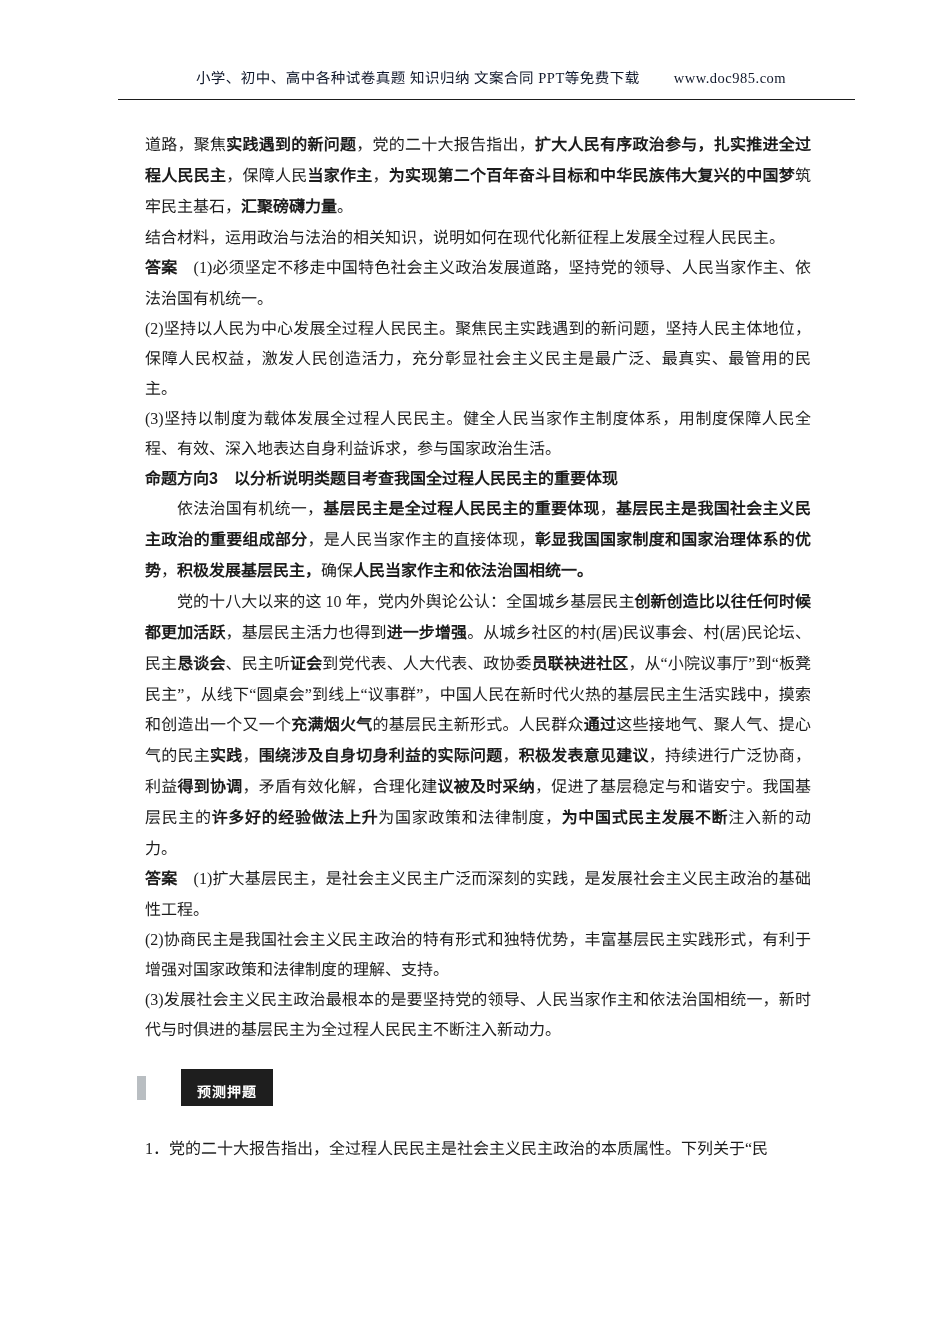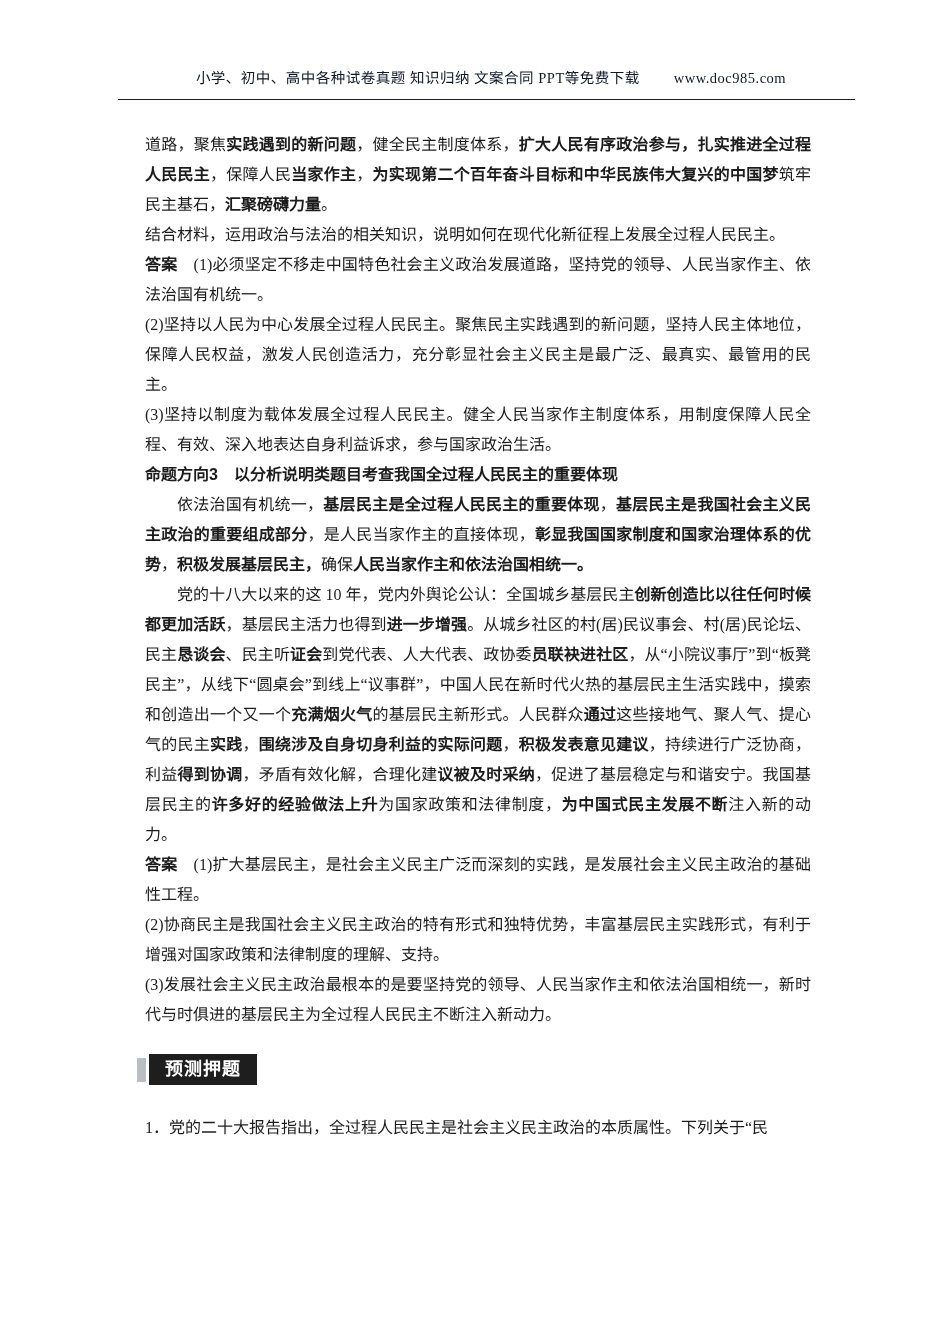--- a/index.html
+++ b/index.html
@@ -47,21 +47,21 @@
     text-align: justify;
   }
   .content p {
     margin: 0;
   }
   .indent {
     text-indent: 2em;
   }
   .b {
     font-weight: 700;
-    font-family: Liberation Sans, sans-serif;
+    font-family: Liberation Mono, monospace;
   }
   .heading {
     font-weight: 700;
     font-family: "Liberation Sans", "DejaVu Sans", sans-serif;
   }
   .banner {
     display: flex;
     align-items: center;
     margin: 24px 0 28px -8px;
   }
@@ -71,39 +71,40 @@
     height: 24px;
     background: #b9bec2;
     margin-right: 3px;
   }
   .banner-box {
     display: inline-block;
     background: #1e1e1e;
     color: #ffffff;
     font-weight: 700;
     font-family: "Liberation Sans", "DejaVu Sans", sans-serif;
-    font-size: 18px;
+    font-size: 14px;
     line-height: 1;
-    padding: 6px 16px 7px 16px;
+    padding: 16px 16px 7px 16px;
     letter-spacing: 1px;
+    margin-left: 32px;
   }
 </style>
 </head>
 <body>
 
 <div class="page">
 
   <div class="doc-header">
     <span>小学、初中、高中各种试卷真题 知识归纳 文案合同 PPT等免费下载</span><span class="header-url">www.doc985.com</span>
   </div>
 
   <div class="rule"></div>
 
   <div class="content">
-    <p><span>道路，聚焦</span><span class="b">实践遇到的新问题</span><span>，健全民主制度体系，</span><span class="b">扩大人民有序政治参与，扎实推进全过程人民民主</span><span>，保障人民</span><span class="b">当家作主</span><span>，</span><span class="b">为实现第二个百年奋斗目标和中华民族伟大复兴的中国梦</span><span>筑牢民主基石，</span><span class="b">汇聚磅礴力量</span><span>。</span></p>
+    <p><span>道路，聚焦</span><span class="b">实践遇到的新问题</span><span>，党的二十大报告指出，</span><span class="b">扩大人民有序政治参与，扎实推进全过程人民民主</span><span>，保障人民</span><span class="b">当家作主</span><span>，</span><span class="b">为实现第二个百年奋斗目标和中华民族伟大复兴的中国梦</span><span>筑牢民主基石，</span><span class="b">汇聚磅礴力量</span><span>。</span></p>
     <p>结合材料，运用政治与法治的相关知识，说明如何在现代化新征程上发展全过程人民民主。</p>
     <p><span class="b">答案</span><span>　(1)必须坚定不移走中国特色社会主义政治发展道路，坚持党的领导、人民当家作主、依法治国有机统一。</span></p>
     <p>(2)坚持以人民为中心发展全过程人民民主。聚焦民主实践遇到的新问题，坚持人民主体地位，保障人民权益，激发人民创造活力，充分彰显社会主义民主是最广泛、最真实、最管用的民主。</p>
     <p>(3)坚持以制度为载体发展全过程人民民主。健全人民当家作主制度体系，用制度保障人民全程、有效、深入地表达自身利益诉求，参与国家政治生活。</p>
     <p class="heading">命题方向3　以分析说明类题目考查我国全过程人民民主的重要体现</p>
     <p class="indent"><span>依法治国有机统一，</span><span class="b">基层民主是全过程人民民主的重要体现</span><span>，</span><span class="b">基层民主是我国社会主义民主政治的重要组成部分</span><span>，是人民当家作主的直接体现，</span><span class="b">彰显我国国家制度和国家治理体系的优势</span><span>，</span><span class="b">积极发展基层民主，</span><span>确保</span><span class="b">人民当家作主和依法治国相统一。</span></p>
     <p class="indent"><span>党的十八大以来的这 10 年，党内外舆论公认：全国城乡基层民主</span><span class="b">创新创造比以往任何时候都更加活跃</span><span>，基层民主活力也得到</span><span class="b">进一步增强</span><span>。从城乡社区的村(居)民议事会、村(居)民论坛、民主</span><span class="b">恳谈会</span><span>、民主听</span><span class="b">证会</span><span>到党代表、人大代表、政协委</span><span class="b">员联袂进社区</span><span>，从“小院议事厅”到“板凳民主”，从线下“圆桌会”到线上“议事群”，中国人民在新时代火热的基层民主生活实践中，摸索和创造出一个又一个</span><span class="b">充满烟火气</span><span>的基层民主新形式。人民群众</span><span class="b">通过</span><span>这些接地气、聚人气、提心气的民主</span><span class="b">实践</span><span>，</span><span class="b">围绕涉及自身切身利益的实际问题</span><span>，</span><span class="b">积极发表意见建议</span><span>，持续进行广泛协商，利益</span><span class="b">得到协调</span><span>，矛盾有效化解，合理化建</span><span class="b">议被及时采纳</span><span>，促进了基层稳定与和谐安宁。我国基层民主的</span><span class="b">许多好的经验做法上升</span><span>为国家政策和法律制度，</span><span class="b">为中国式民主发展不断</span><span>注入新的动力。</span></p>
     <p><span class="b">答案</span><span>　(1)扩大基层民主，是社会主义民主广泛而深刻的实践，是发展社会主义民主政治的基础性工程。</span></p>
     <p>(2)协商民主是我国社会主义民主政治的特有形式和独特优势，丰富基层民主实践形式，有利于增强对国家政策和法律制度的理解、支持。</p>
     <p>(3)发展社会主义民主政治最根本的是要坚持党的领导、人民当家作主和依法治国相统一，新时代与时俱进的基层民主为全过程人民民主不断注入新动力。</p>

